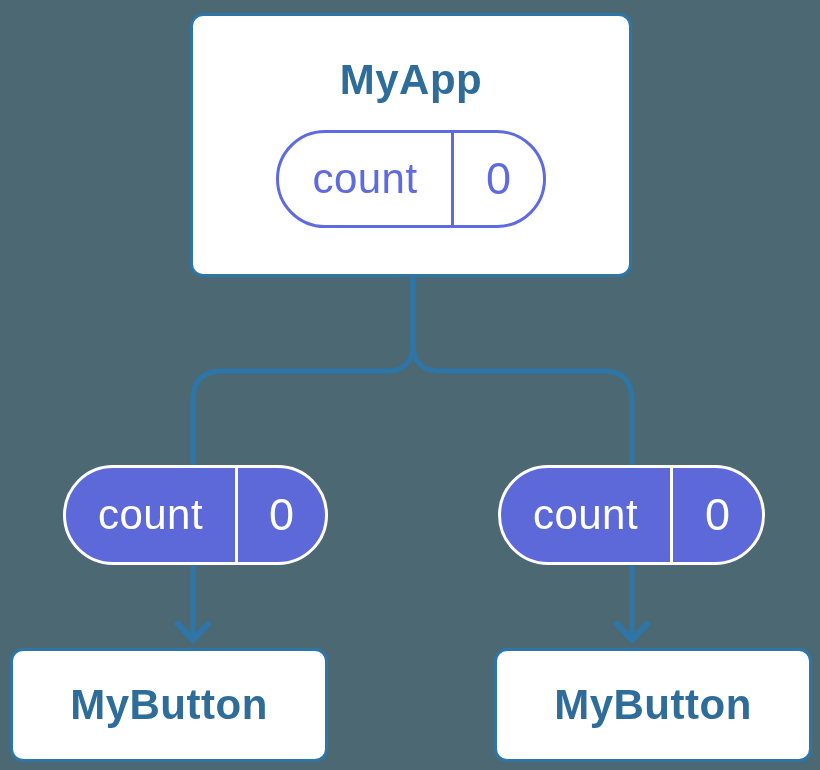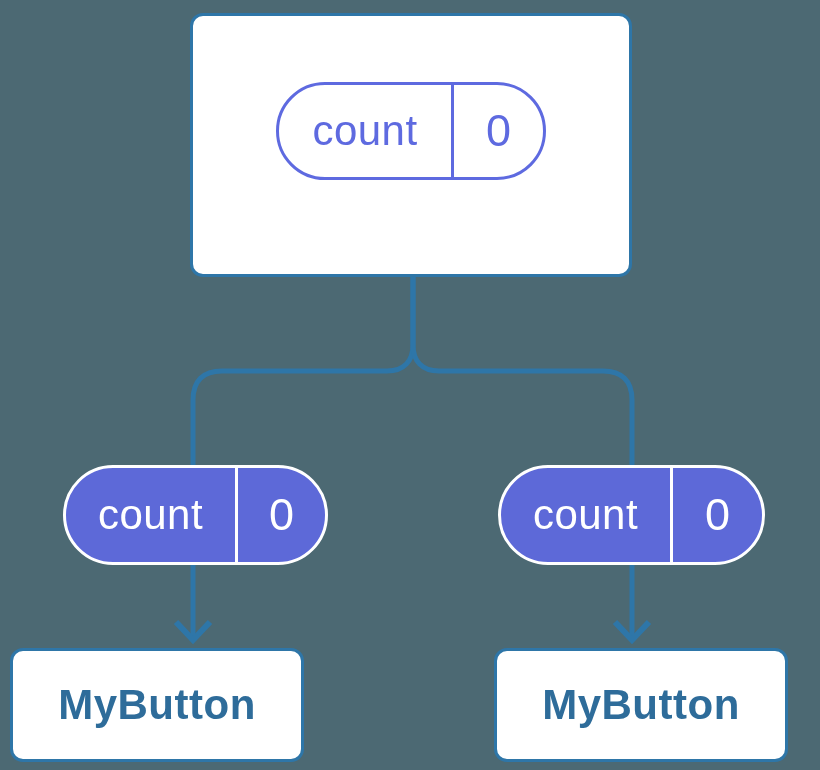--- a/index.html
+++ b/index.html
@@ -25,21 +25,21 @@
   .card{
     position:absolute;background:var(--card-bg);
     border:3px solid var(--card-border);border-radius:13px;
     display:flex;flex-direction:column;align-items:center;
   }
   .card-root{left:190px;top:13px;width:442px;height:264px;padding-top:40px;}
   .card-title{
     color:var(--title);font-weight:700;font-size:42px;line-height:1.15;
     letter-spacing:0.5px;
   }
-  .card-leaf{width:294px;height:114px;justify-content:center;}
+  .card-leaf{width:318px;height:114px;justify-content:center;}
   .card-leaf-left{left:10px;top:648px;}
   .card-leaf-right{left:494px;top:648px;}
   .pill{
     display:flex;align-items:stretch;border-radius:60px;overflow:hidden;
   }
   .pill-root{
     margin-top:26px;width:270px;height:98px;
     border:3px solid var(--purple);background:var(--card-bg);color:var(--purple);
   }
   .pill-filled{
@@ -65,20 +65,21 @@
 <div class="canvas">
 
   <svg class="connector-svg" width="820" height="770" viewBox="0 0 820 770">
     <path class="trunk" d="M413 277 V345 C413 361 404 371 387 371 H222 C203 371 193 381 193 400 V637"></path>
     <path class="trunk" d="M413 277 V345 C413 361 422 371 439 371 H603 C622 371 632 381 632 400 V637"></path>
     <path class="arrow" d="M176 622 L193 640 L210 622"></path>
     <path class="arrow" d="M615 622 L632 640 L649 622"></path>
   </svg>
 
   <div class="card card-root">
+    <div class="card-title">MyApp</div>
     <div class="pill pill-root">
       <span class="pill-name">count</span>
       <span class="pill-divider"></span>
       <span class="pill-value">0</span>
     </div>
   </div>
 
   <div class="pill pill-filled pill-filled-left">
     <span class="pill-name">count</span>
     <span class="pill-divider"></span>

